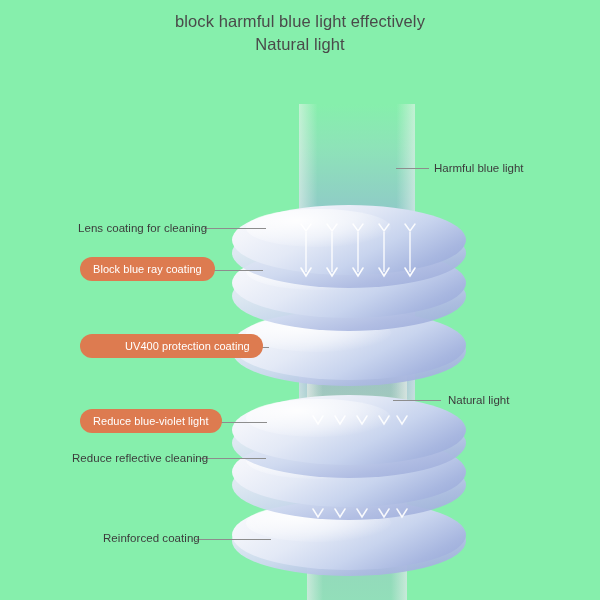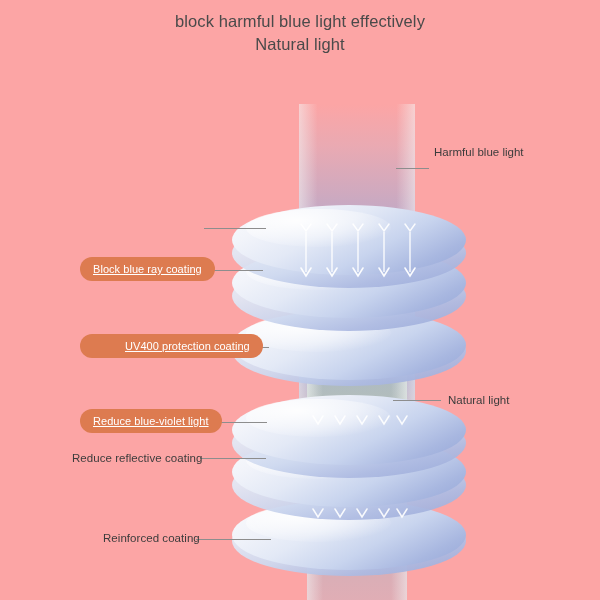--- a/index.html
+++ b/index.html
@@ -11,21 +11,21 @@
     width: 600px;
     height: 600px;
     background: #f4f4f4;
     font-family: "Liberation Sans", sans-serif;
     overflow: hidden;
   }
   #stage {
     position: relative;
     width: 600px;
     height: 600px;
-    background: #fca5a5;
+    background: #86efac;
   }
 
   
   #title-block {
     position: absolute;
     top: 10px;
     left: 0;
     width: 600px;
     text-align: center;
     z-index: 40;
@@ -170,21 +170,20 @@
     position: absolute;
     display: inline-block;
     background: #dd7b50;
     color: #ffffff;
     font-size: 11px;
     white-space: nowrap;
     padding: 6px 13px 6px 13px;
     border-radius: 13px;
     z-index: 25;
     letter-spacing: 0.05px;
-    text-decoration: underline;
   }
   .label-right {
     position: absolute;
     color: #3c3c3c;
     font-size: 11.5px;
     white-space: nowrap;
     z-index: 25;
   }
   #watermark {
     position: absolute;
@@ -333,38 +332,39 @@
 
     <g stroke="#ffffff" stroke-width="1.5" fill="none" stroke-opacity="0.9" stroke-linecap="round">
       <path d="M313,509 L318,517 L323,509"></path>
       <path d="M335,509 L340,517 L345,509"></path>
       <path d="M357,509 L362,517 L367,509"></path>
       <path d="M379,509 L384,517 L389,509"></path>
       <path d="M397,509 L402,517 L407,509"></path>
     </g>
   </svg>
 
+  <div class="label-plain" style="left:78px; top:222px;">Lens coating for cleaning</div>
   <div class="leader" style="left:204px; top:228px; width:62px;"></div>
 
   <div class="label-pill" style="left:80px; top:257px;">Block blue ray coating</div>
   <div class="leader" style="left:205px; top:270px; width:58px;"></div>
 
   <div class="label-pill" style="left:80px; top:334px;padding-left:45px;">UV400 protection coating</div>
   <div class="leader" style="left:211px; top:347px; width:58px;"></div>
 
   <div class="label-pill" style="left:80px; top:409px;">Reduce blue-violet light</div>
   <div class="leader" style="left:209px; top:422px; width:58px;"></div>
 
-  <div class="label-plain" style="left:72px; top:452px;">Reduce reflective coating</div>
+  <div class="label-plain" style="left:72px; top:452px;">Reduce reflective cleaning</div>
   <div class="leader" style="left:200px; top:458px; width:66px;"></div>
 
   <div class="label-plain" style="left:103px; top:532px;">Reinforced coating</div>
   <div class="leader" style="left:196px; top:539px; width:75px;"></div>
 
   <div class="leader" style="left:396px; top:168px; width:33px;"></div>
-  <div class="label-right" style="left:434px; top:146px;">Harmful blue light</div>
+  <div class="label-right" style="left:434px; top:162px;">Harmful blue light</div>
 
   <div class="leader" style="left:393px; top:400px; width:48px;"></div>
   <div class="label-right" style="left:448px; top:394px;">Natural light</div>
 
   <div id="watermark"></div>
 
 </div>
 
 </body></html>

